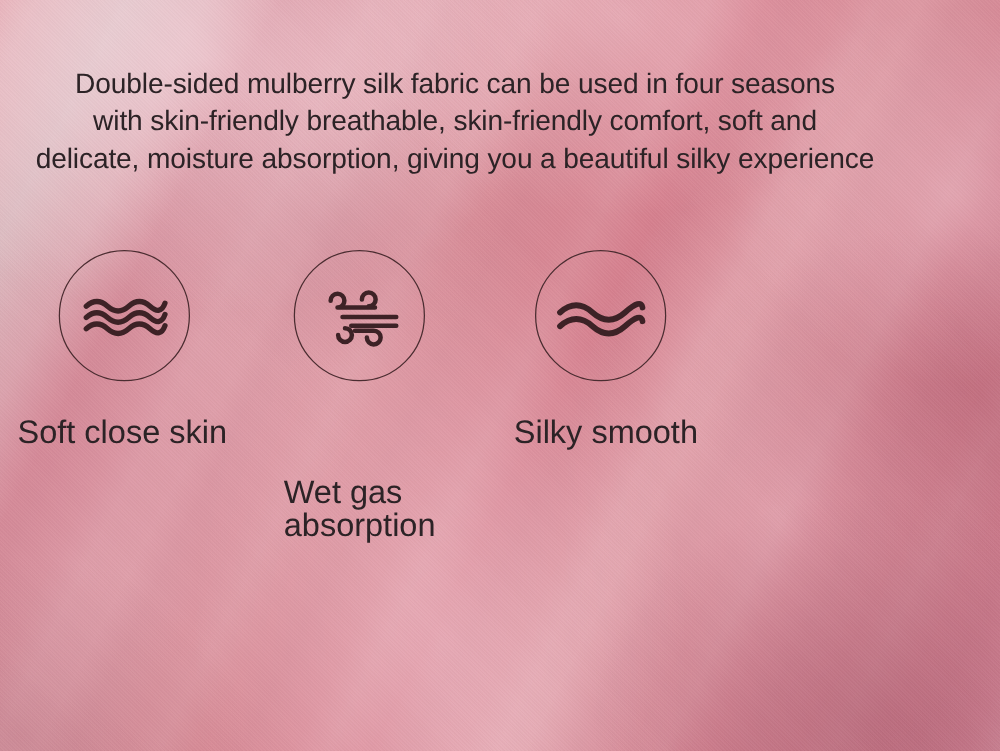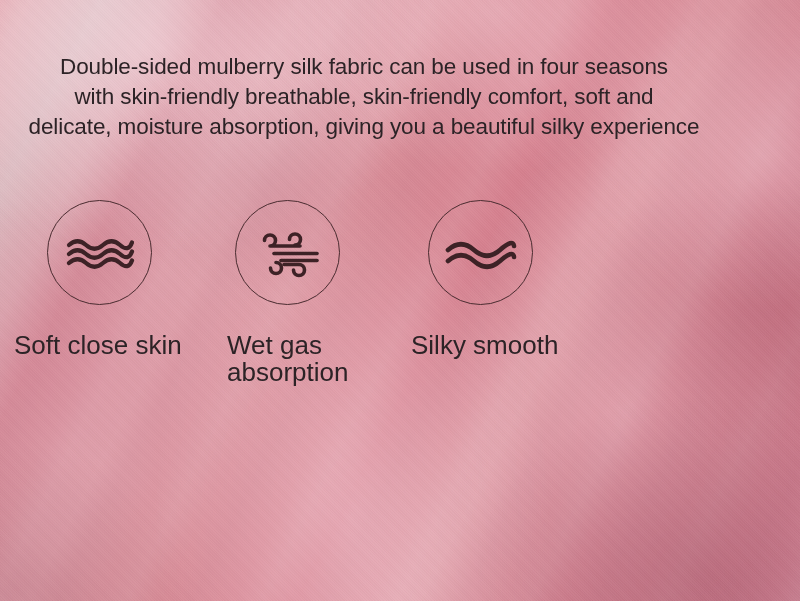--- a/index.html
+++ b/index.html
@@ -132,21 +132,21 @@
     line-height: 27px;
     white-space: pre-line;
   }
 
   #feature-0 { left: 47px; }
   #feature-0 .circle { left: 0; }
   #feature-0 .label { left: -33px; width: 190px; text-align: left; }
 
   #feature-1 { left: 235px; }
   #feature-1 .circle { left: 0; }
-  #feature-1 .label { left: -8px; width: 160px; text-align: left; }
+  #feature-1 .label { left: -8px; width: 160px; text-align: left; margin-top: 48px; }
 
   #feature-2 { left: 428px; }
   #feature-2 .circle { left: 0; }
   #feature-2 .label { left: -17px; width: 190px; text-align: left; }
 </style>
 </head>
 <body>
 
 <div id="canvas">
 

